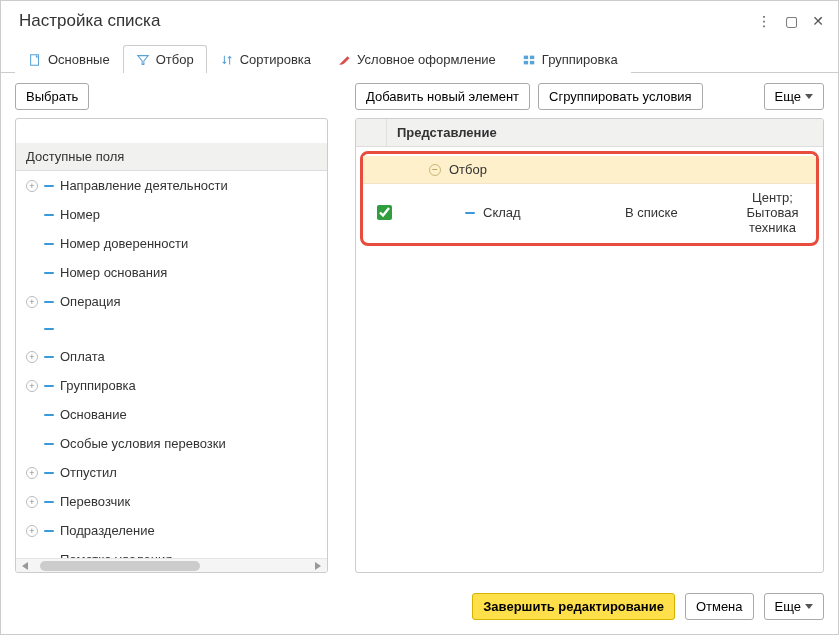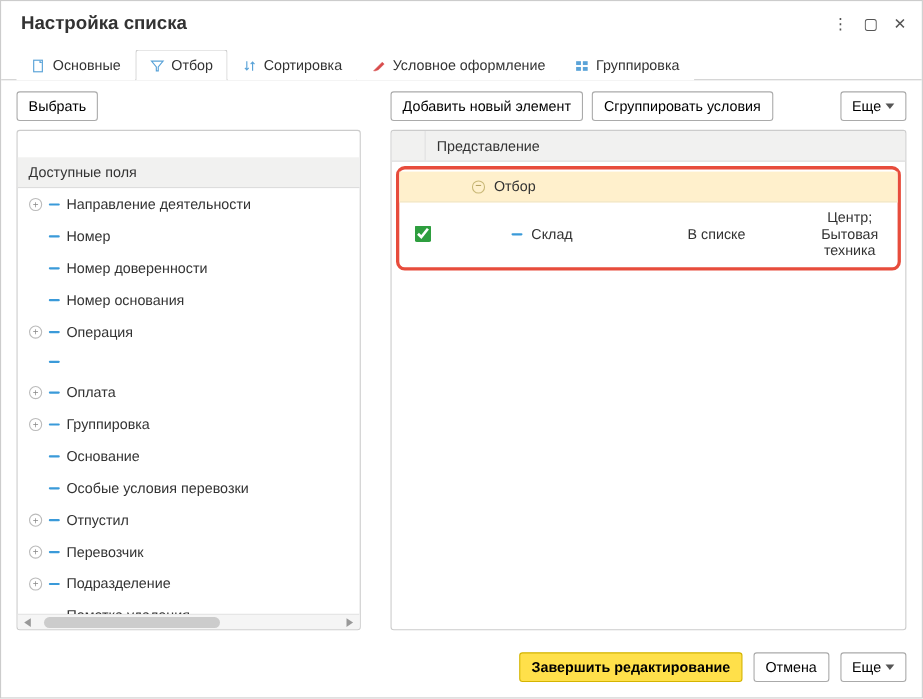--- a/index.html
+++ b/index.html
@@ -14,21 +14,21 @@
     overflow: hidden;
     border: 1px solid #ccc;
   }
   .titlebar {
     display: flex;
     align-items: center;
     padding: 10px 14px 8px 18px;
   }
   .titlebar h1 {
     font-size: 17px;
-    font-weight: bold;
+    font-weight: normal;
     margin: 0;
     flex: 1;
   }
   .title-btns { display: flex; gap: 14px; align-items: center; }
   .title-btns span { font-size: 14px; color: #555; cursor: pointer; line-height: 1; }
 
   .tabs {
     display: flex;
     padding: 5px 14px 0 14px;
     border-bottom: 1px solid #ccc;
@@ -142,20 +142,21 @@
     border-top: 4px solid transparent;
     border-bottom: 4px solid transparent;
   }
   .hscroll::before { left: 6px; border-right: 6px solid #999; }
   .hscroll::after { right: 6px; border-left: 6px solid #999; }
 
   .right-header-row {
     display: flex;
     background: #f1f1f0;
     border-bottom: 1px solid #ddd;
+    font-weight: bold;
   }
   .right-header-row .col-check { width: 30px; }
   .right-header-row .col-rep {
     flex: 1; padding: 6px 10px; font-size: 13px;
     border-left: 1px solid #e0e0e0;
   }
 
   .highlight-box {
     border: 3px solid #e74c3c;
     border-radius: 8px;

